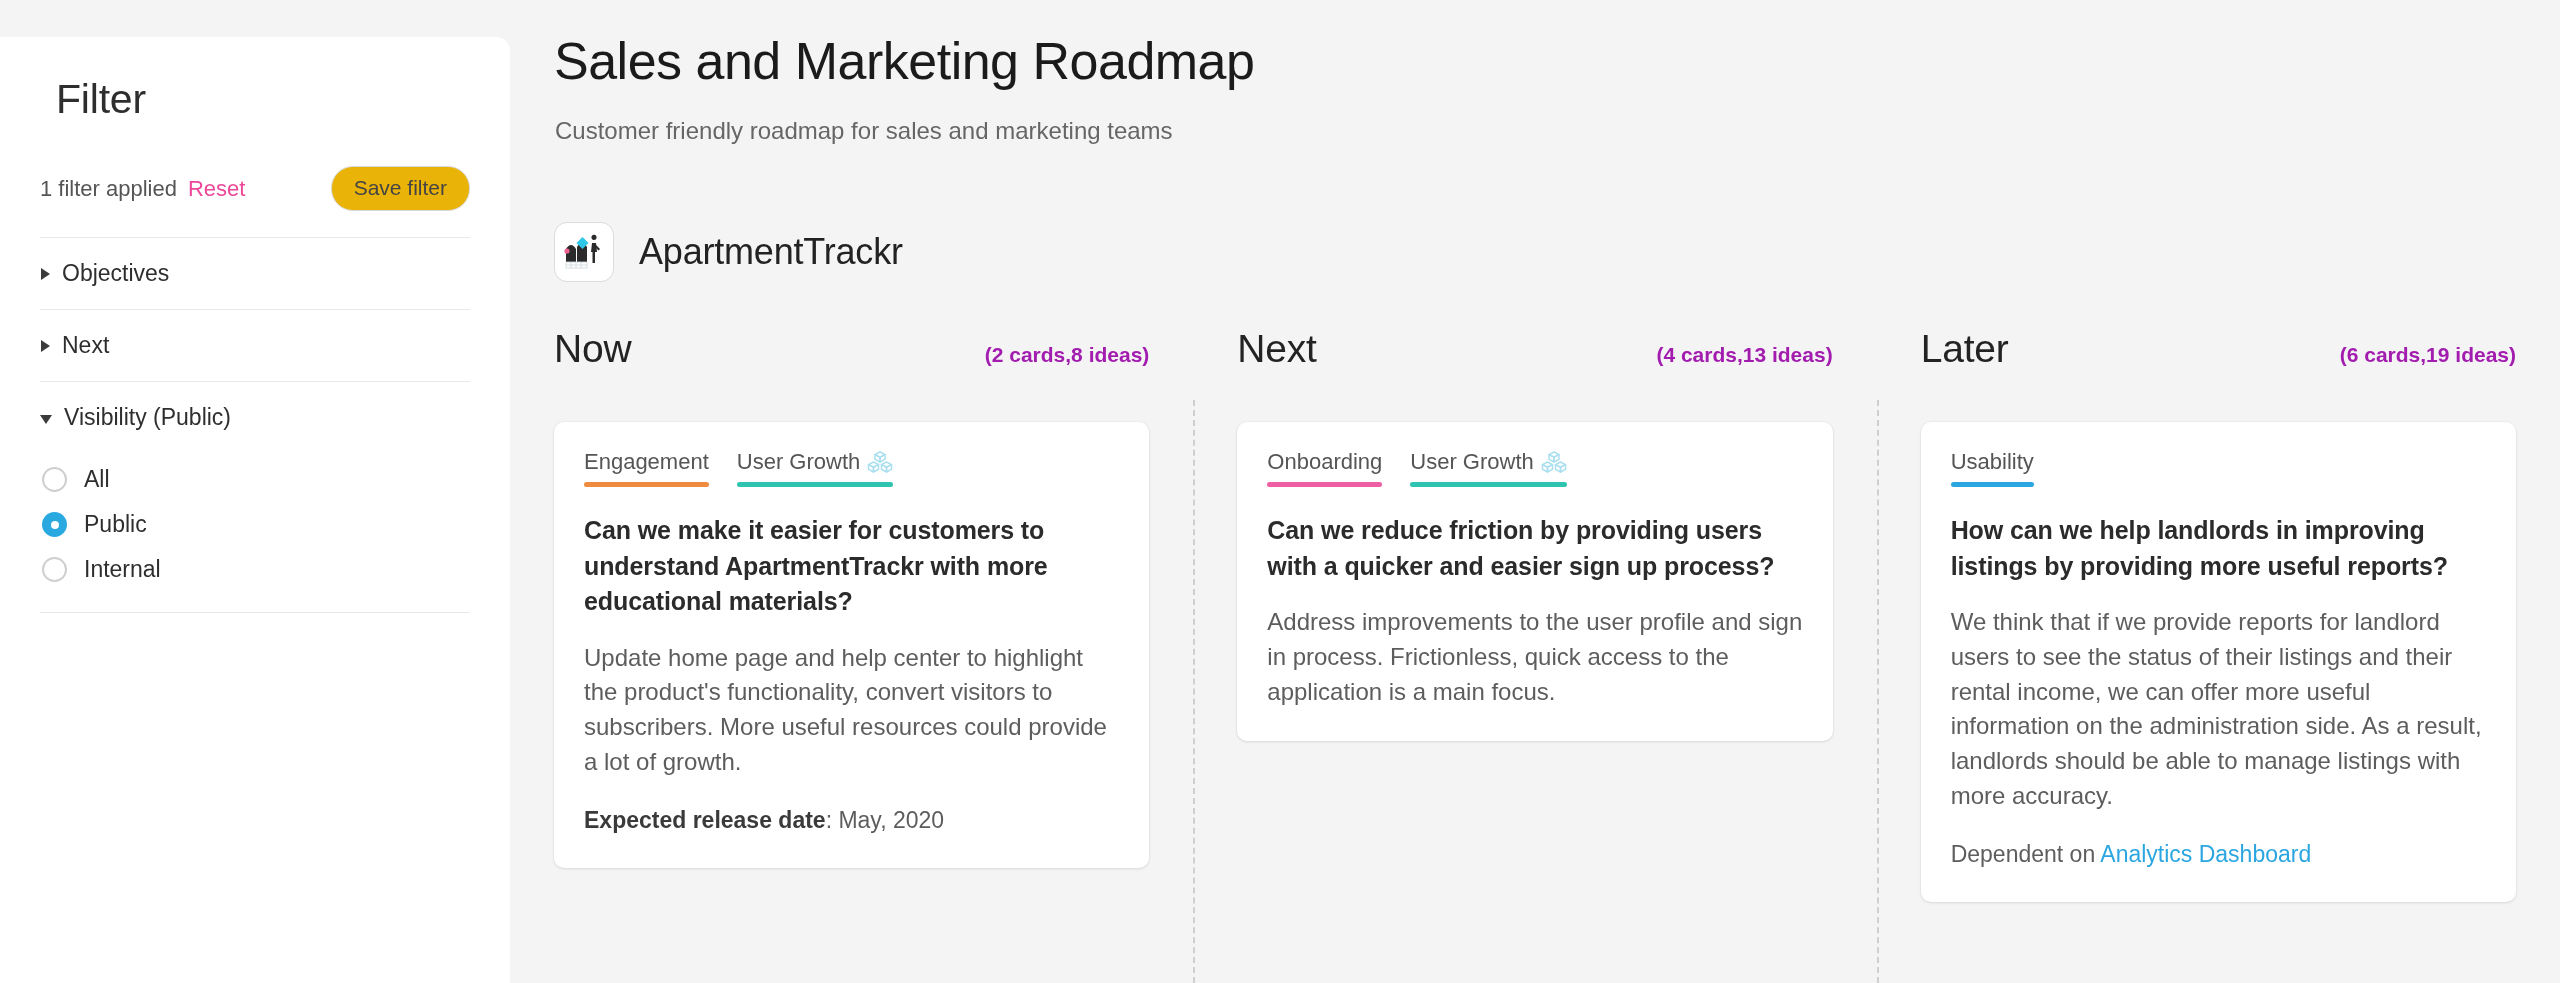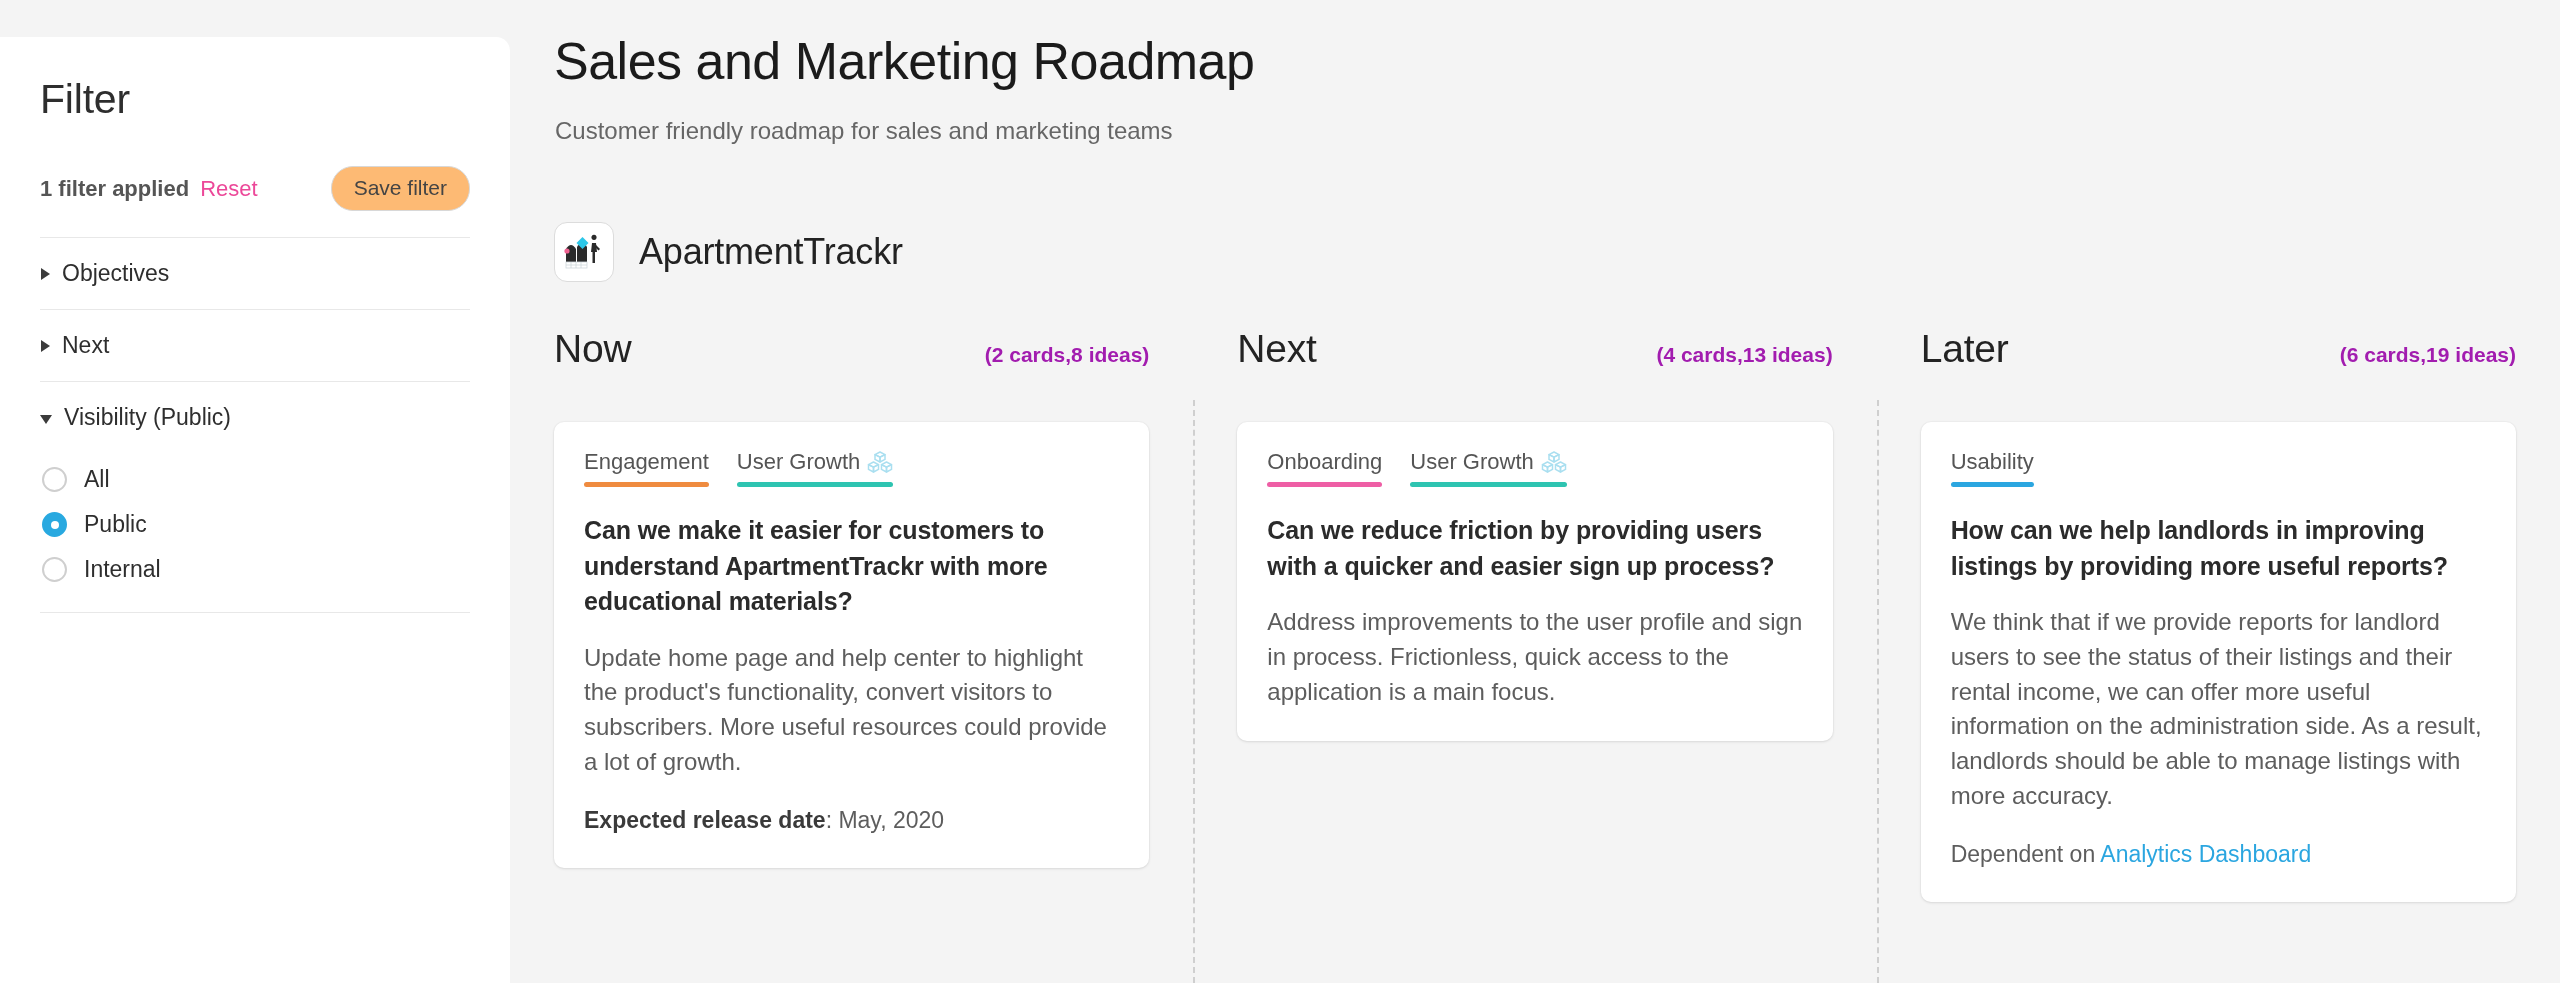--- a/index.html
+++ b/index.html
@@ -31,21 +31,21 @@
     background: #ffffff;
     border-top-right-radius: 14px;
     box-sizing: border-box;
     padding: 40px 40px 0 40px;
   }
   .filter-title {
     font-size: 41px;
     font-weight: 400;
     color: #2e2e2e;
     letter-spacing: -0.2px;
-    margin: 0 0 44px 0;
+    margin: 0 0 44px 16px;
     line-height: 1.1;
   }
   .card-count {
     font-size: 22px;
     font-weight: 700;
     color: #333333;
     margin-bottom: 14px;
     letter-spacing: -0.1px;
   }
   .filter-applied-row {
@@ -55,32 +55,32 @@
     margin-bottom: 26px;
   }
   .filter-applied-left {
     display: flex;
     align-items: baseline;
     gap: 11px;
   }
   .filter-applied-text {
     font-size: 22px;
     color: #555555;
-    font-weight: 700;
+    font-weight: 400;
   }
   .reset-link {
     font-size: 22px;
     color: #ec4899;
     cursor: pointer;
     font-weight: 400;
   }
   .save-filter-btn {
     font-size: 21px;
     color: #444444;
-    background: #fdba74;
+    background: #eab308;
     border: 1px solid #d8d8d8;
     border-radius: 22px;
     padding: 9px 22px 10px 22px;
     cursor: pointer;
     font-family: inherit;
     white-space: nowrap;
   }
   .divider {
     height: 1px;
     background: #e8e8e8;

